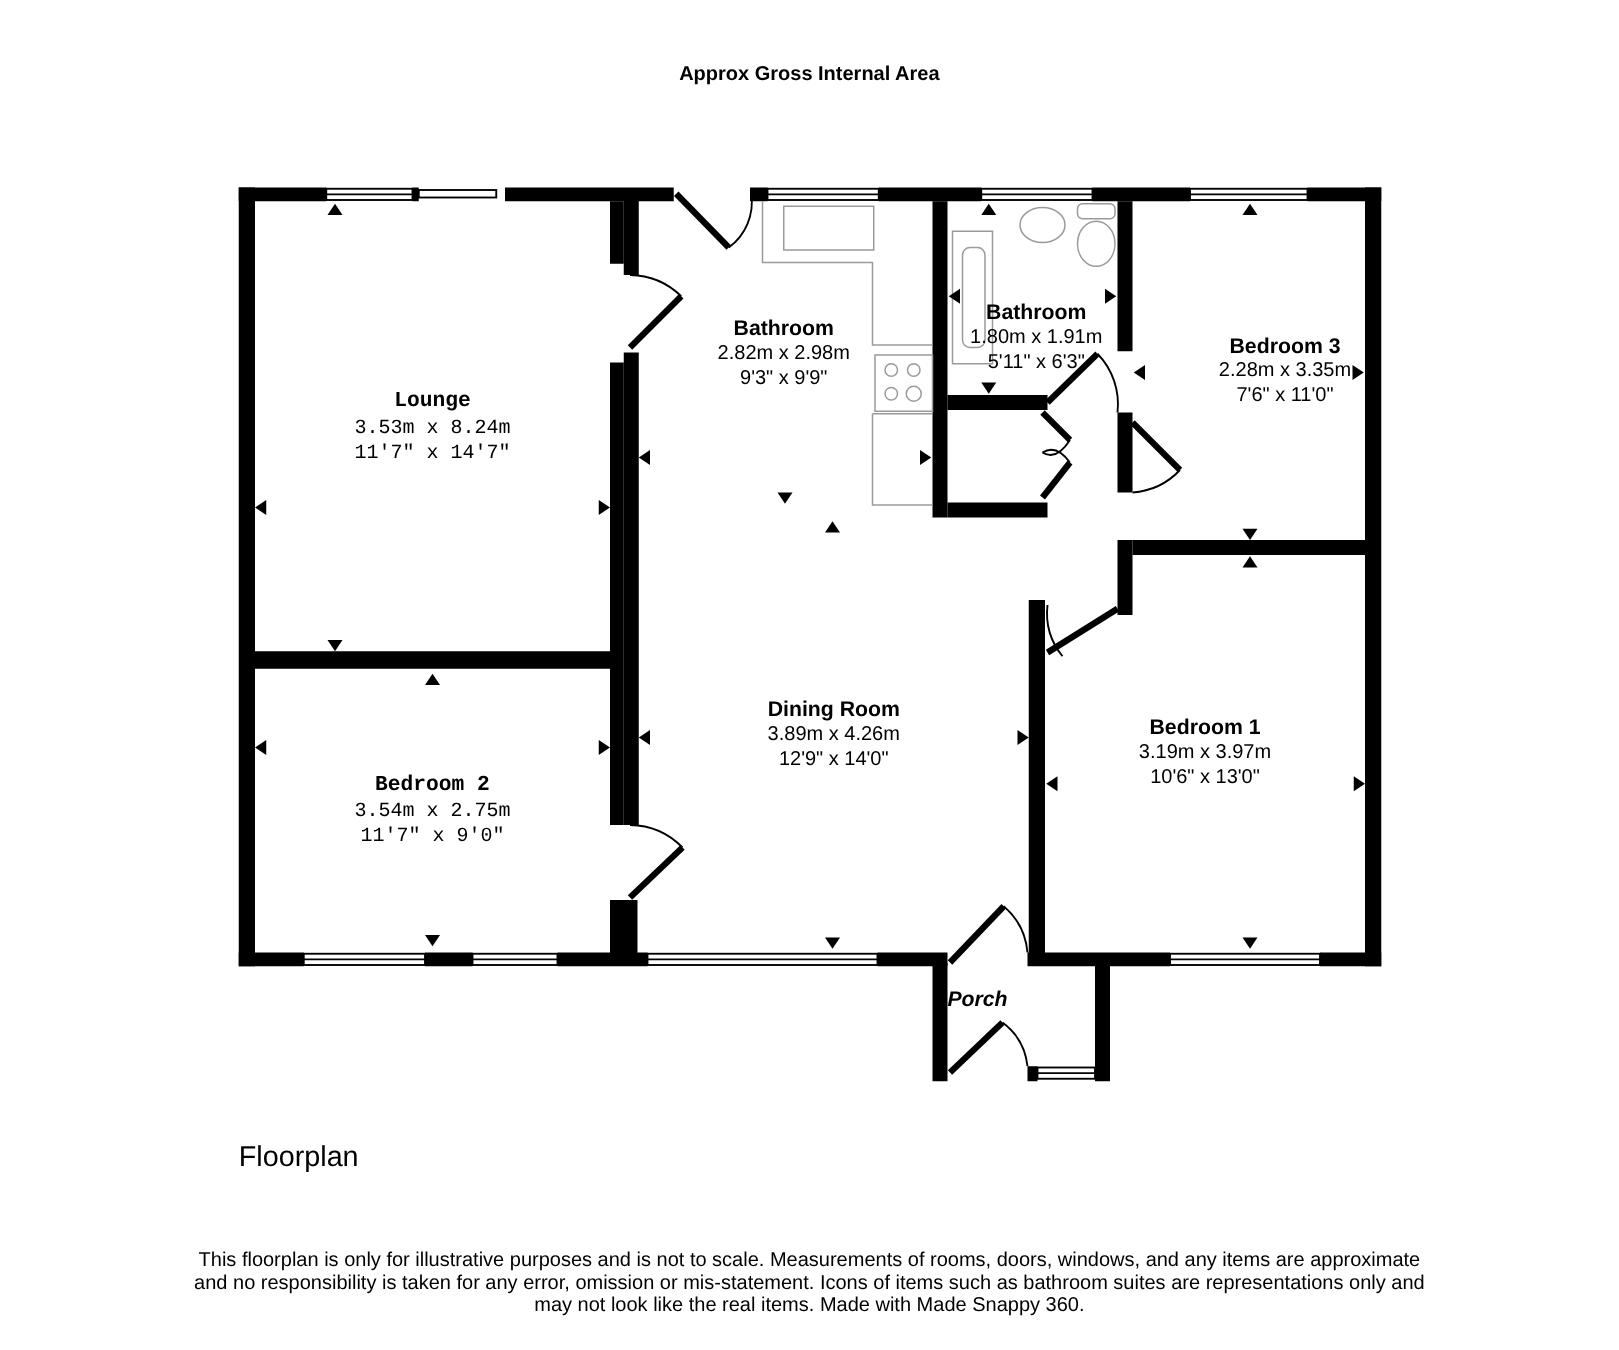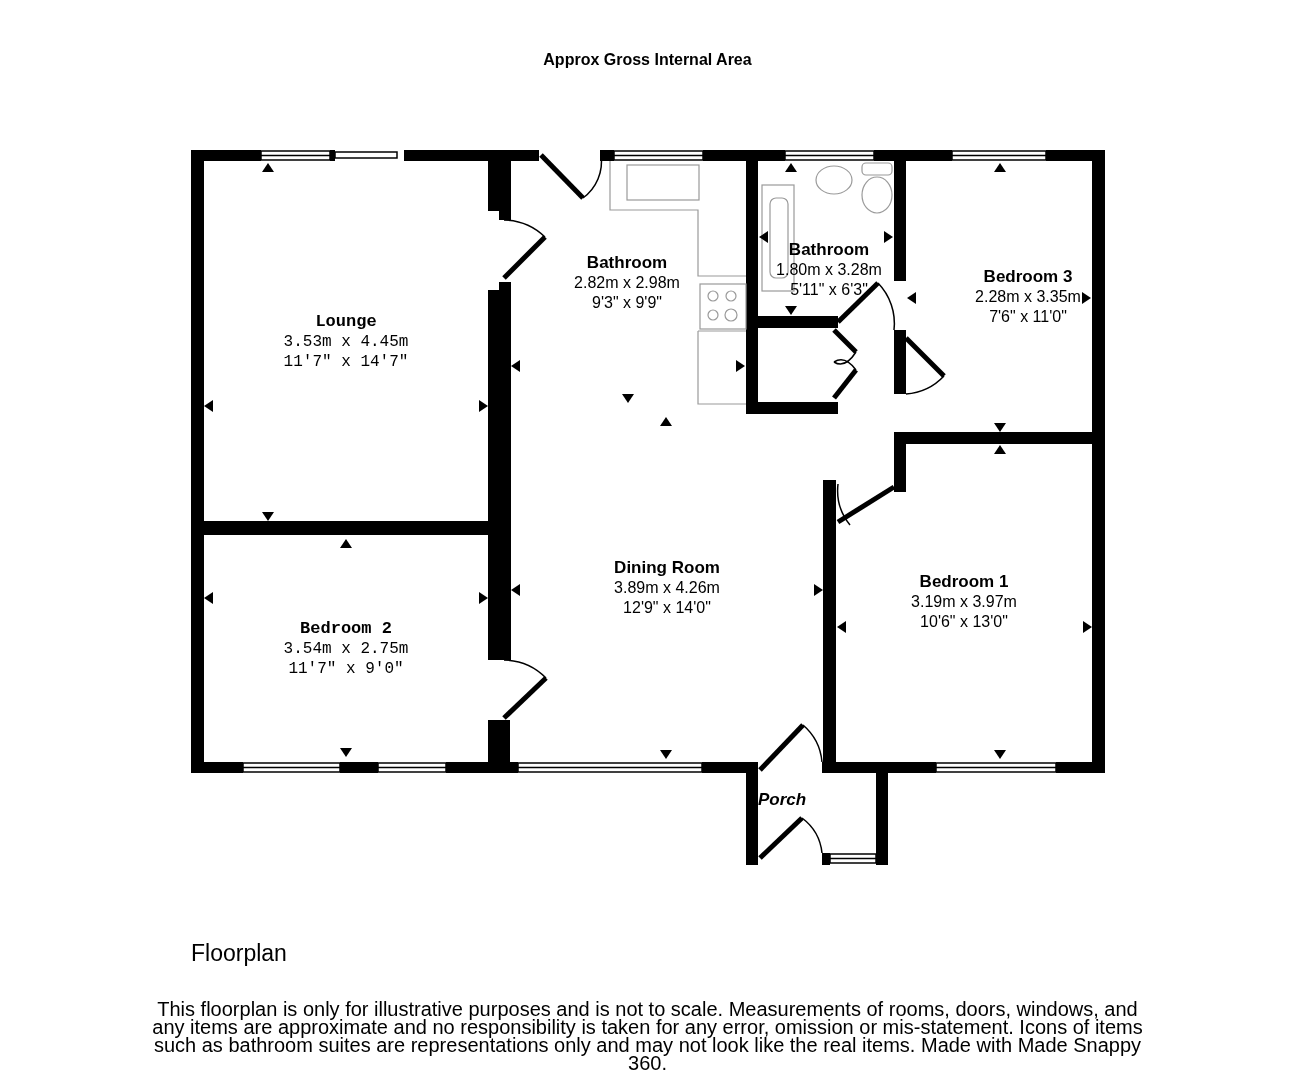--- a/index.html
+++ b/index.html
@@ -1,22 +1,22 @@
 <!DOCTYPE html>
 <html><head>
 <meta charset="utf-8">
 <style>
   html, body { margin:0; padding:0; background:#ffffff; }
   body { width:1295px; height:1080px; position:relative; overflow:hidden; font-family:"Liberation Sans", sans-serif; color:#000; }
   .area-title { position:absolute; left:0; width:1295px; top:50px; text-align:center; font-weight:bold; font-size:16px; line-height:19px; }
   .plan { position:absolute; left:0; top:0; width:1295px; height:1080px; }
   .room-label { position:absolute; text-align:center; font-size:16px; line-height:20px; transform:translateX(-50%); white-space:nowrap; }
   .room-label .name { font-weight:bold; font-size:17px; }
-  .plan-caption { position:absolute; left:191px; top:912px; font-size:23px;margin-top:28px; }
-  .disclaimer { position:absolute; left:150px; width:995px; top:1000px; text-align:center; font-size:20px; line-height:18px; }
+  .plan-caption { position:absolute; left:191px; top:912px; font-size:23px; }
+  .disclaimer { position:absolute; left:150px; width:995px; top:1000px; text-align:center; font-size:16px; line-height:18px; }
 </style>
 </head>
 <body>
 
 <div class="area-title">
   <div>Approx Gross Internal Area</div>
 </div>
 
 <svg class="plan" viewBox="0 0 1295 1080" xmlns="http://www.w3.org/2000/svg">
   <g fill="#000">
@@ -156,31 +156,31 @@
     <polygon points="1082,292 1082,304 1091,298"></polygon>
     <polygon points="994,454 1006,454 1000,445"></polygon>
     <polygon points="994,750 1006,750 1000,759"></polygon>
     <polygon points="846,621 846,633 837,627"></polygon>
     <polygon points="1083,621 1083,633 1092,627"></polygon>
   </g>
 </svg>
 
 <div class="room-label" style="left:346px; top:312px;font-family:Liberation Mono, monospace;">
   <div class="name">Lounge</div>
-  <div>3.53m x 4.45m</div>
+  <div>3.53m x 8.24m</div>
   <div>11'7" x 14'7"</div>
 </div>
 <div class="room-label" style="left:627px; top:253px;">
   <div class="name">Bathroom</div>
   <div>2.82m x 2.98m</div>
   <div>9'3" x 9'9"</div>
 </div>
 <div class="room-label" style="left:829px; top:224px;margin-top:16px;">
   <div class="name">Bathroom</div>
-  <div>1.80m x 3.28m</div>
+  <div>1.80m x 1.91m</div>
   <div>5'11" x 6'3"</div>
 </div>
 <div class="room-label" style="left:1000px; top:267px;margin-left:28px;">
   <div class="name">Bedroom 3</div>
   <div>2.28m x 3.35m</div>
   <div>7'6" x 11'0"</div>
 </div>
 <div class="room-label" style="left:346px; top:619px;font-family:Liberation Mono, monospace;">
   <div class="name">Bedroom 2</div>
   <div>3.54m x 2.75m</div>

